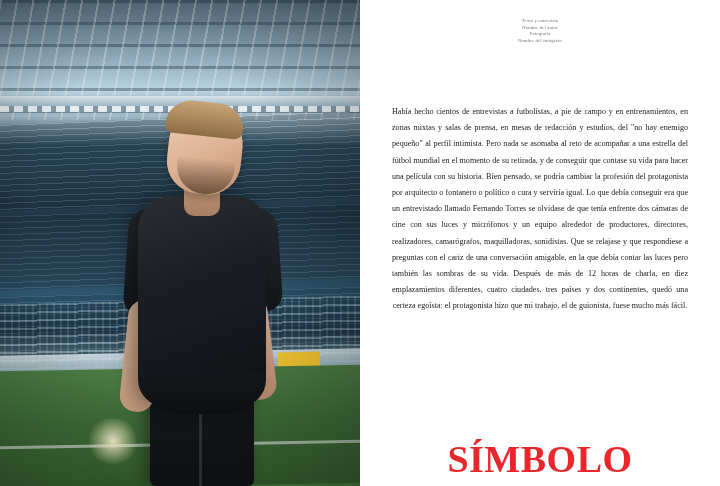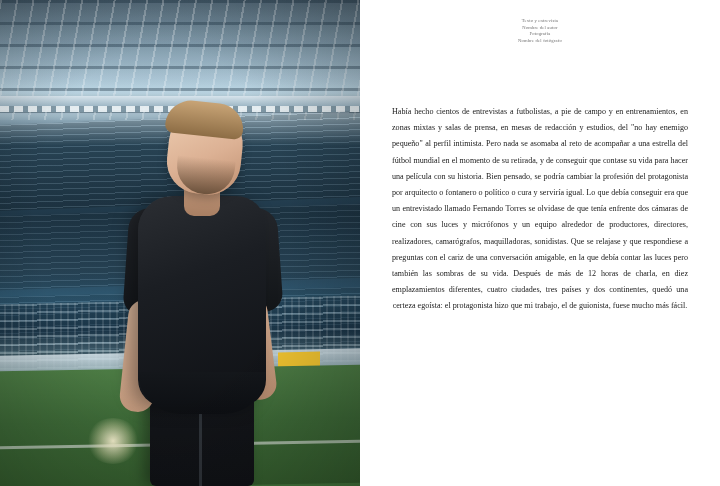--- a/index.html
+++ b/index.html
@@ -326,15 +326,16 @@
       <div>Texto y entrevista</div>
       <div>Nombre del autor</div>
       <div>Fotografía</div>
       <div>Nombre del fotógrafo</div>
     </div>
 
     <div class="body-copy">
       <p>Había hecho cientos de entrevistas a futbolistas, a pie de campo y en entrenamientos, en zonas mixtas y salas de prensa, en mesas de redacción y estudios, del "no hay enemigo pequeño" al perfil intimista. Pero nada se asomaba al reto de acompañar a una estrella del fútbol mundial en el momento de su retirada, y de conseguir que contase su vida para hacer una película con su historia. Bien pensado, se podría cambiar la profesión del protagonista por arquitecto o fontanero o político o cura y serviría igual. Lo que debía conseguir era que un entrevistado llamado Fernando Torres se olvidase de que tenía enfrente dos cámaras de cine con sus luces y micrófonos y un equipo alrededor de productores, directores, realizadores, camarógrafos, maquilladoras, sonidistas. Que se relajase y que respondiese a preguntas con el cariz de una conversación amigable, en la que debía contar las luces pero también las sombras de su vida. Después de más de 12 horas de charla, en diez emplazamientos diferentes, cuatro ciudades, tres países y dos continentes, quedó una certeza egoísta: el protagonista hizo que mi trabajo, el de guionista, fuese mucho más fácil.</p>
     </div>
 
+    <div class="headline headline-bottom">SÍMBOLO</div>
   </div>
 
 </div>
 
 </body></html>

